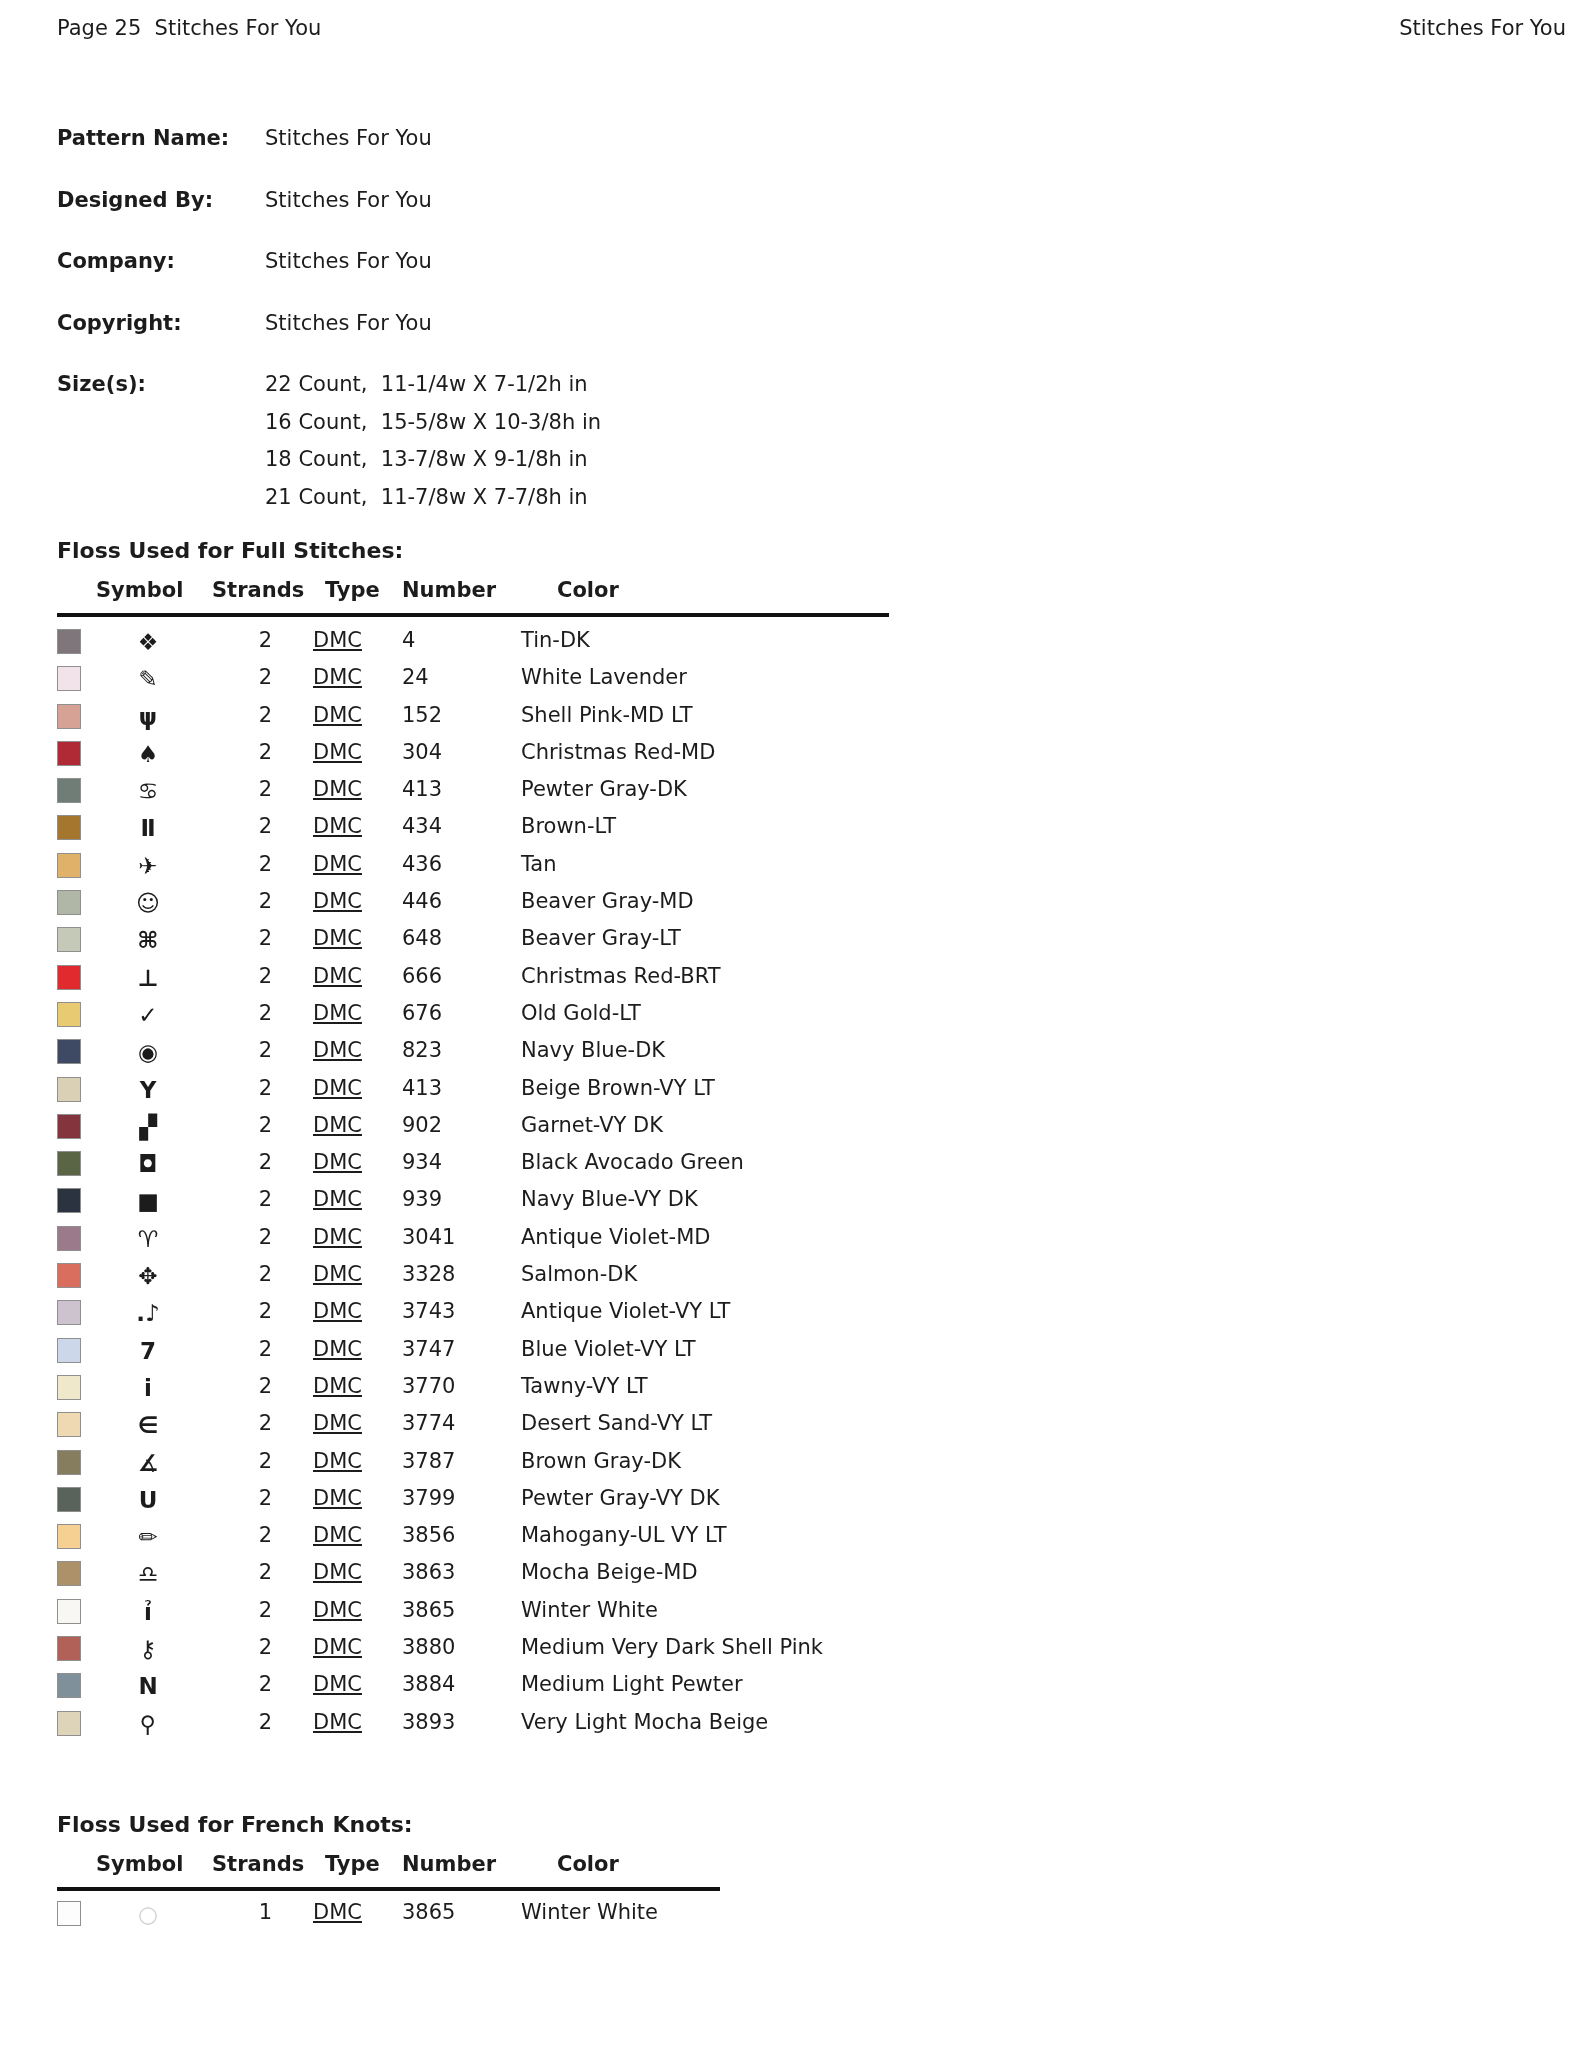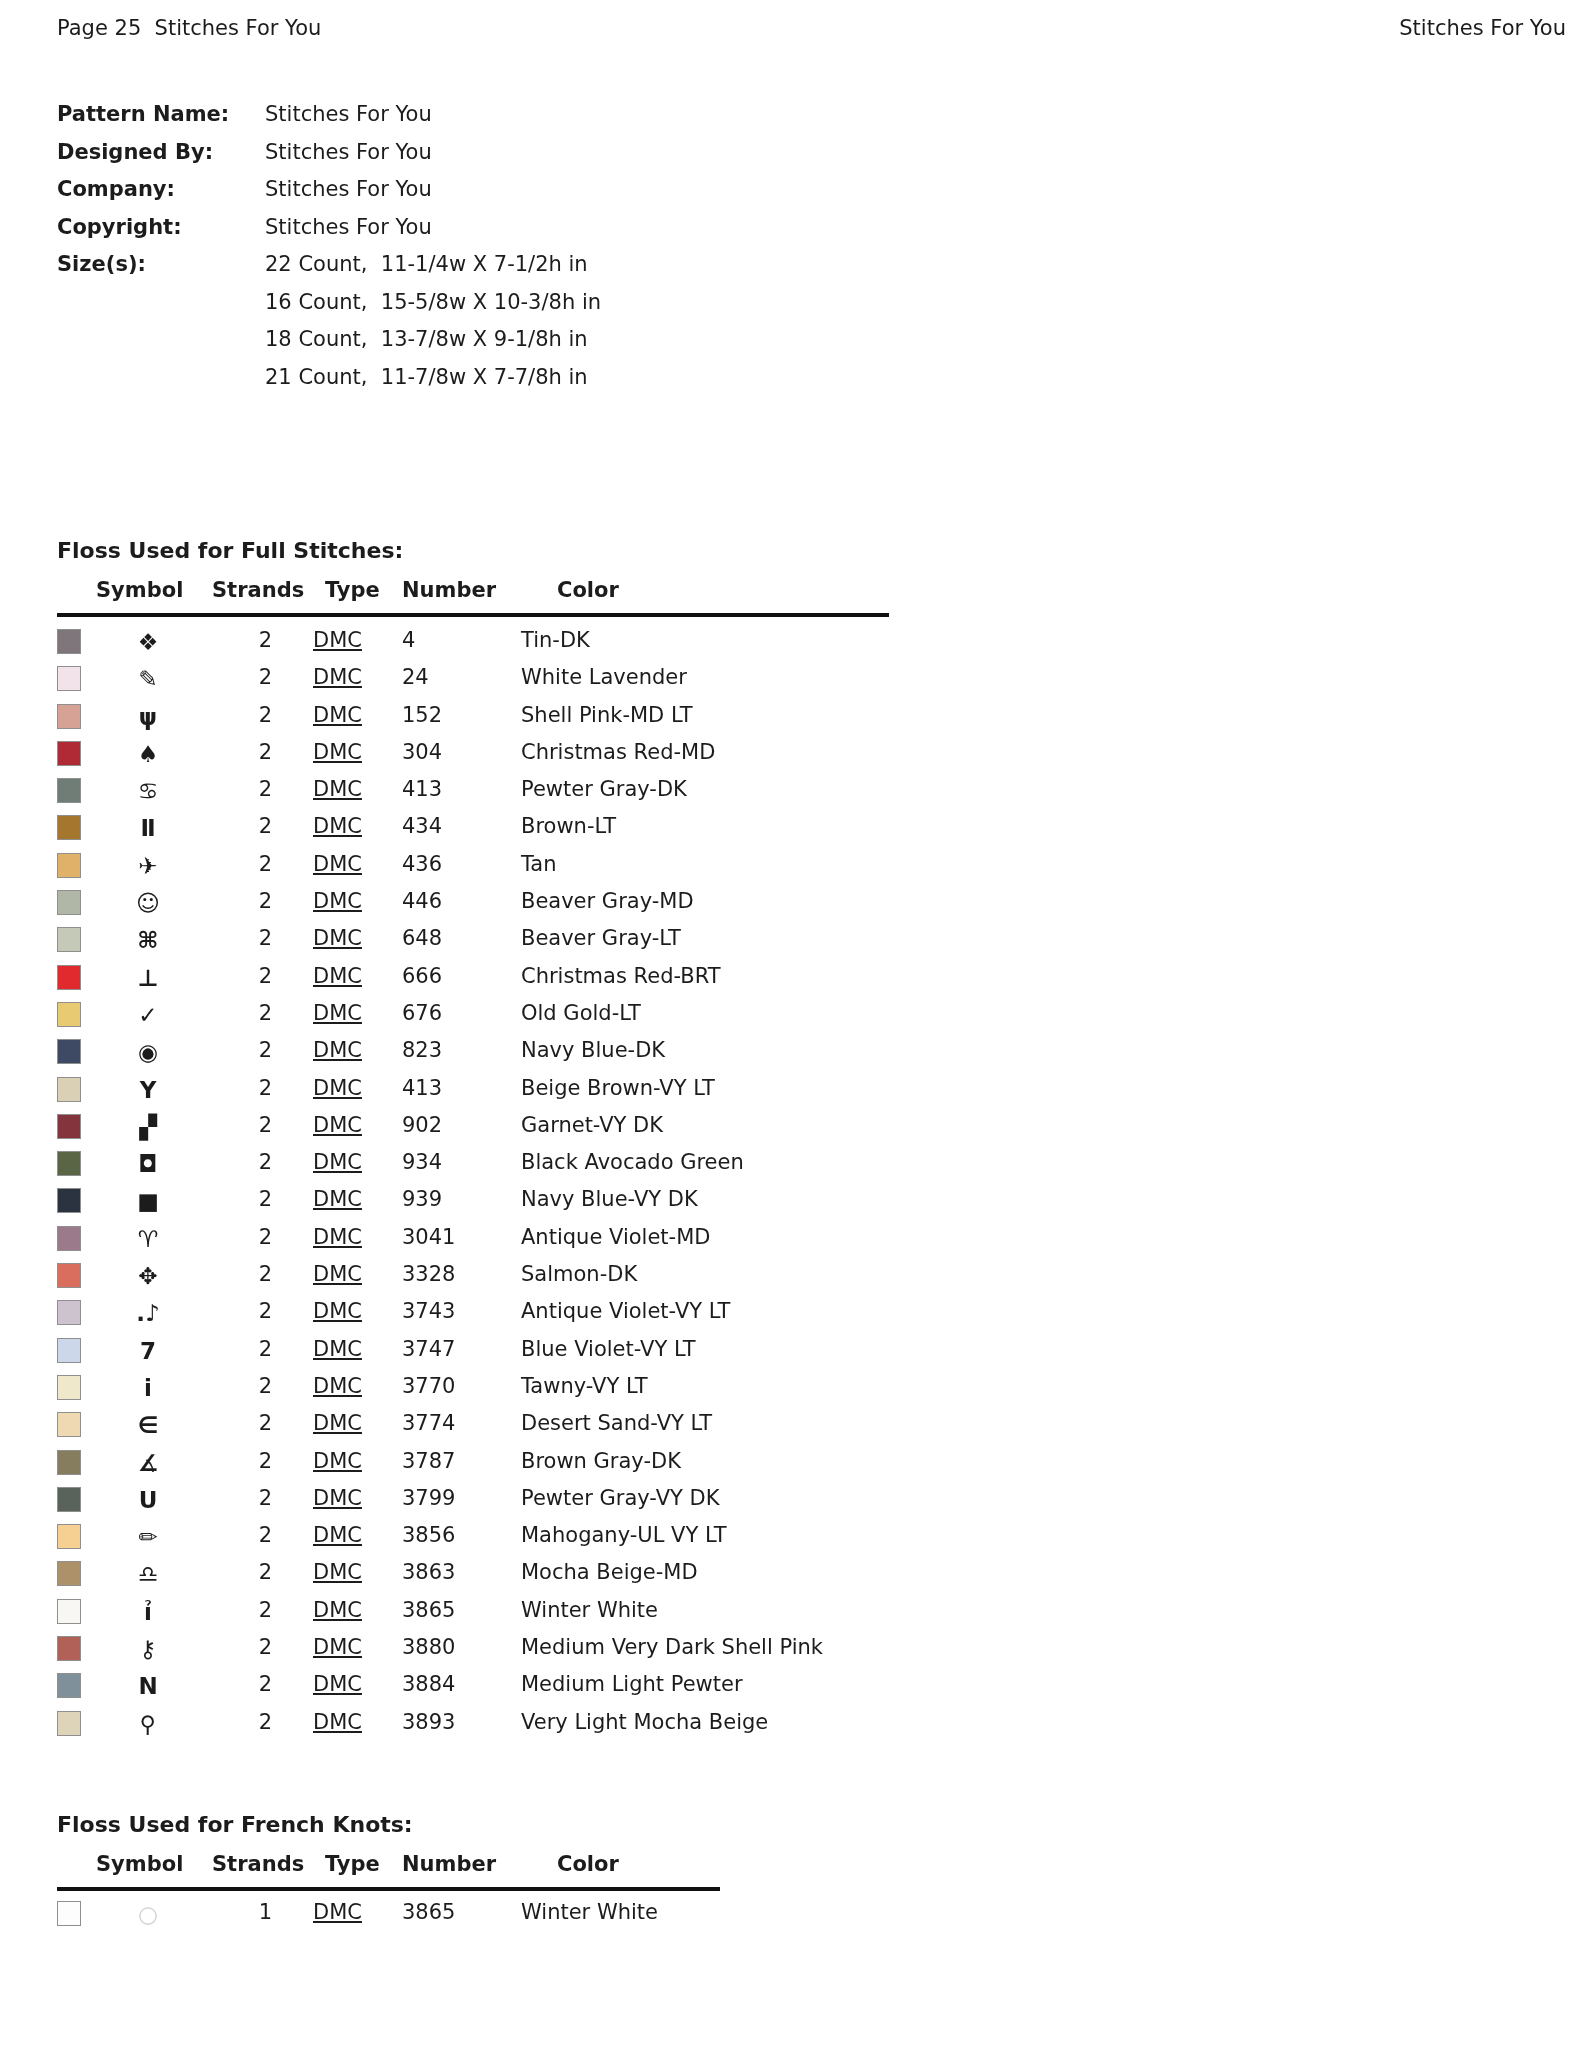--- a/index.html
+++ b/index.html
@@ -11,21 +11,21 @@
     color:#1c1c1c;
     overflow:hidden;
   }
   
   .top-header{position:absolute;top:16px;left:0;width:1588px;height:30px;font-size:21px;}
   .top-header .left{position:absolute;left:57px;top:0;white-space:pre;}
   .top-header .right{position:absolute;right:22px;top:0;text-align:right;}
 
   
   .meta{position:absolute;top:96px;left:57px;font-size:21px;}
-  .meta-row{display:flex;align-items:flex-start;}
+  .meta-row{display:flex;align-items:flex-start;margin-top:24px;}
   .meta-label{width:208px;flex:0 0 208px;font-weight:bold;line-height:37.5px;white-space:pre;}
   .meta-values{display:block;}
   .meta-value{line-height:37.5px;white-space:pre;}
 
   
   .section-title{position:absolute;left:57px;font-size:22px;font-weight:bold;white-space:pre;}
   .t-head{position:absolute;left:0;width:1000px;height:34px;font-size:21px;font-weight:bold;}
   .t-head span{position:absolute;top:0;white-space:pre;}
   .h-symbol{left:96px;}
   .h-strands{left:212px;}

